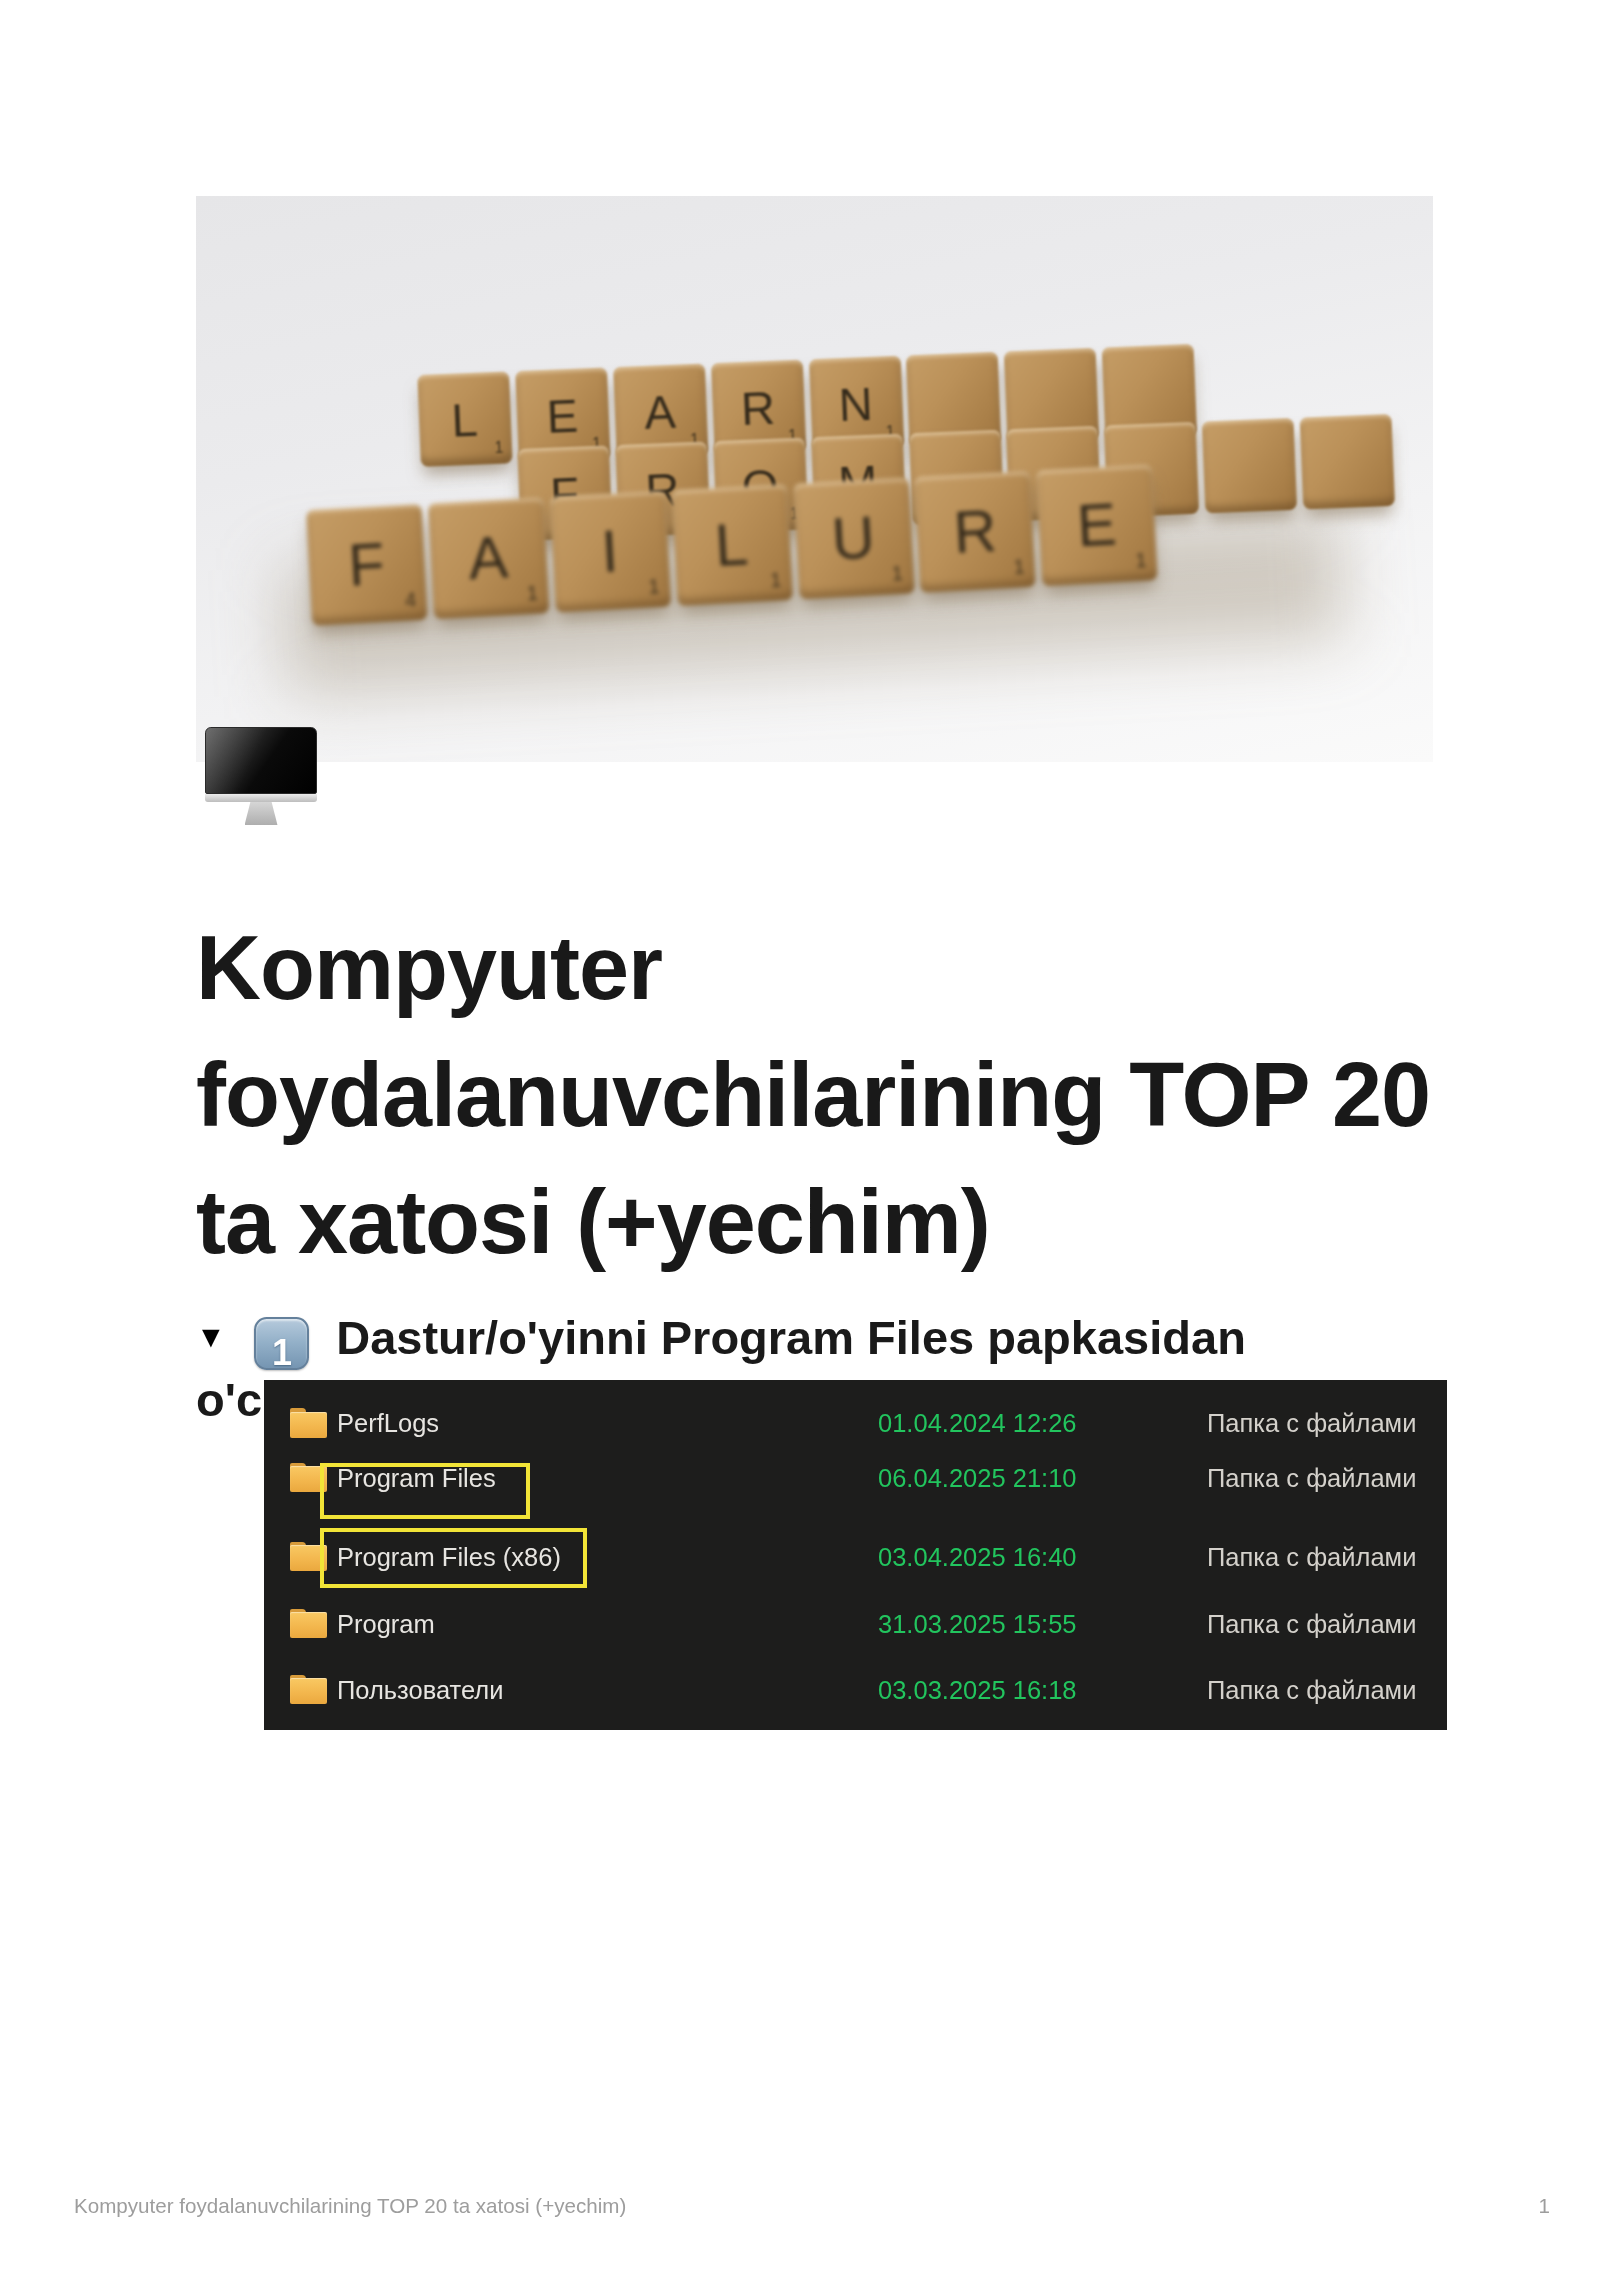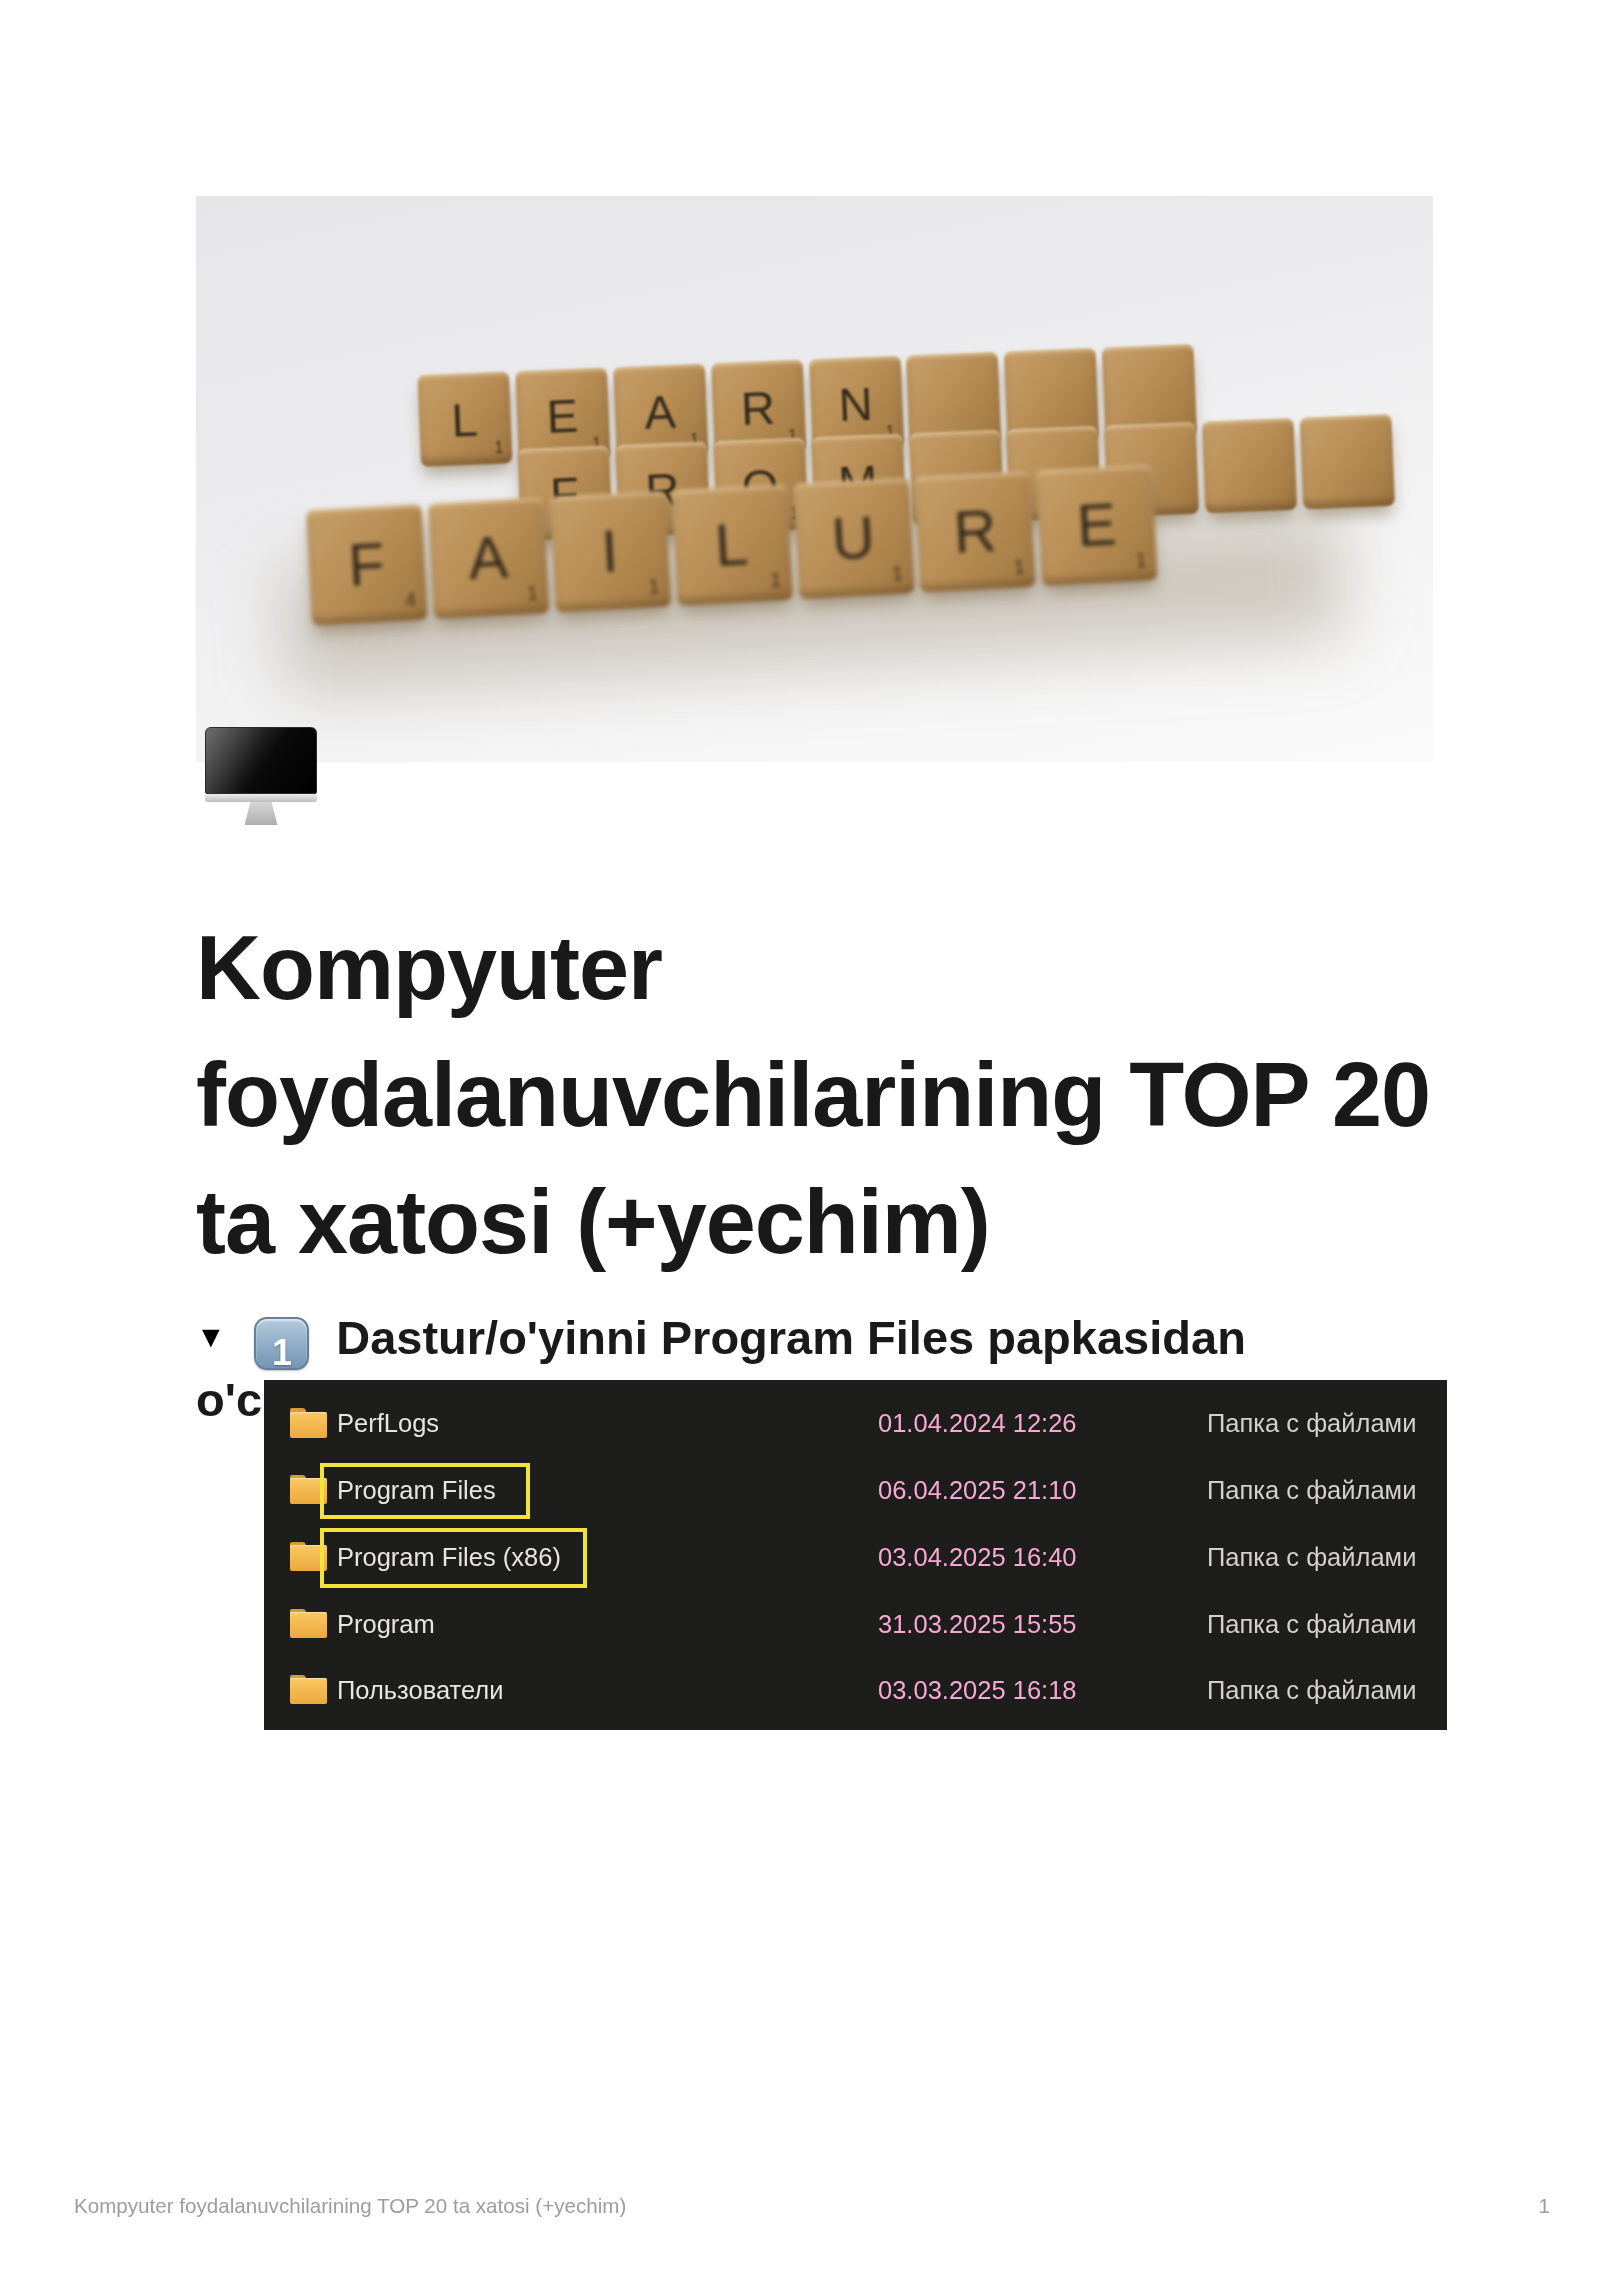--- a/index.html
+++ b/index.html
@@ -83,21 +83,21 @@
   }
   .exp-row{position:absolute;left:0;width:100%;height:67px;}
   .exp-row .folder{position:absolute;left:25.5px;top:18.6px;width:37px;height:29px;}
   .folder .back{position:absolute;left:0;top:0;width:16.7px;height:7.8px;background:#d89b3a;border-radius:2px 3.9px 0 0;}
   .folder .body{
     position:absolute;left:0;top:3.9px;width:37px;height:25.5px;border-radius:2px;
     background:linear-gradient(180deg,#f9c963 0%,#f3b74e 55%,#eaa83e 100%);
     box-shadow:inset 0 1px 1px rgba(255,255,255,.45);
   }
   .exp-row .name{position:absolute;left:73px;top:19.6px;font-size:25.5px;color:#e7e5e1;}
-  .exp-row .date{position:absolute;left:614px;top:19.6px;font-size:25.5px;color:#f9a8d4;}
+  .exp-row .date{position:absolute;left:614px;top:19.6px;font-size:25.5px;color:#22c55e;}
   .exp-row .type{position:absolute;left:943px;top:19.6px;font-size:25.5px;color:#d4d1cb;}
   .hl-box{position:absolute;border:4.9px solid #f2e437;box-sizing:border-box;z-index:6;}
   .hl-box.one{left:56px;top:83px;width:210px;height:56px;}
   .hl-box.two{left:56px;top:148px;width:267px;height:60px;}
 
   
   .footer{
     position:absolute;left:74px;top:2194px;width:1476px;
     display:flex;justify-content:space-between;
     font-size:20.6px;color:#9d9d9d;
@@ -231,21 +231,21 @@
   <div class="exp-row" style="top:9.8px">
     <span class="folder">
         <span class="back"></span>
         <span class="body"></span>
       </span>
     <span class="name">PerfLogs</span>
     <span class="date">01.04.2024 12:26</span>
     <span class="type">Папка с файлами</span>
   </div>
 
-  <div class="exp-row" style="top:76px">
+  <div class="exp-row" style="top:64px">
     <span class="folder">
         <span class="back"></span>
         <span class="body"></span>
       </span>
     <span class="name">Program Files</span>
     <span class="date">06.04.2025 21:10</span>
     <span class="type">Папка с файлами</span>
   </div>
 
   <div class="exp-row" style="top:143px">

